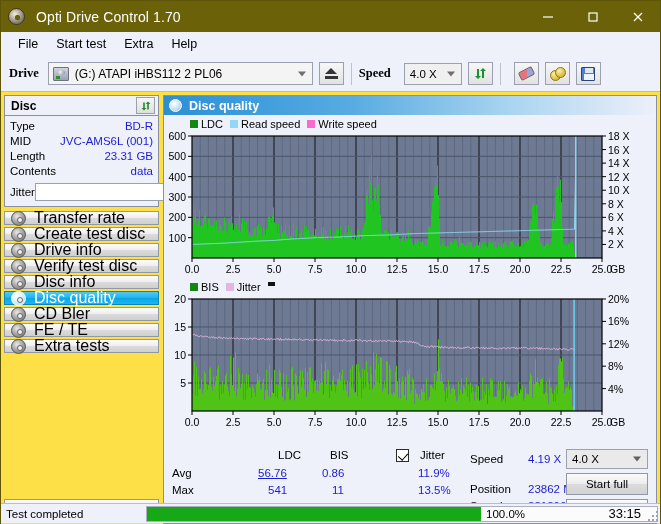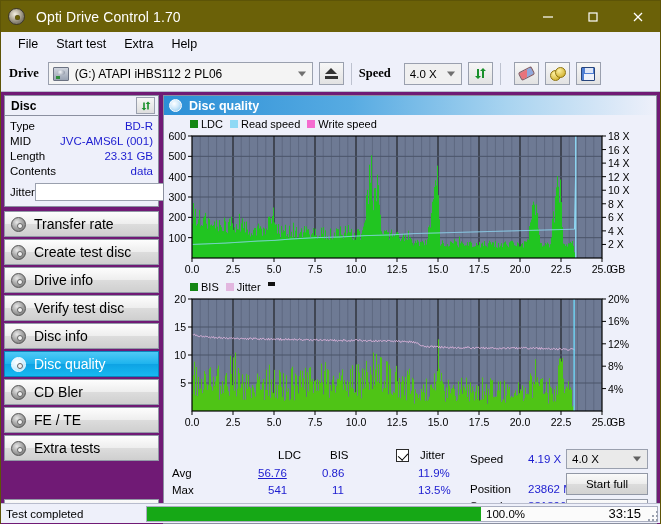--- a/index.html
+++ b/index.html
@@ -170,21 +170,21 @@
   }
   .floppy::after {
     content: ""; position: absolute; left: 2px; bottom: 0;
     width: 10px; height: 6px; background: #eef2fb;
   }
 
   
   .body-area {
     position: relative;
     height: 432px;
-    background: #701a75;
+    background: #fde047;
     display: flex;
     padding: 3px 3px 0 3px;
   }
 
   
   .sidebar { width: 155px; flex: 0 0 auto; }
   .disc-panel {
     border: 1px solid #8b90a0;
     background: #eef0fa;
   }
@@ -227,27 +227,27 @@
     border: 1px solid #8a8128; position: relative;
   }
   .cd-glyph::after {
     content: ""; position: absolute; left: 4.5px; top: 4.5px;
     width: 4px; height: 4px; border-radius: 50%;
     background: #f3f1e1; border: 1px solid #9a9340;
   }
 
   .navlist { margin-top: 4px; }
   .nav-btn {
-    height: 26px;
+    height: 14px;
     margin-bottom: 2px;
     background: linear-gradient(#fdfdfd 0%, #eeeeee 48%, #dcdcdc 52%, #cfcfcf 100%);
     border: 1px solid #9298a6;
     display: flex; align-items: center;
     padding-left: 6px;
-    font-size: 14px; color: #000;
+    font-size: 16px; color: #000;
   }
   .nav-btn.active {
     background: linear-gradient(#4fc9f5 0%, #1fb4ee 48%, #0ea3e4 52%, #17b9f2 100%);
     border-color: #0b86bd;
     color: #ffffff;
   }
   .nav-ico {
     width: 15px; height: 15px; border-radius: 50%;
     background: radial-gradient(circle at 38% 33%, #e9e9e9 0%, #a9a9a9 45%, #6d6d6d 100%);
     border: 1px solid #555; flex: 0 0 auto;

